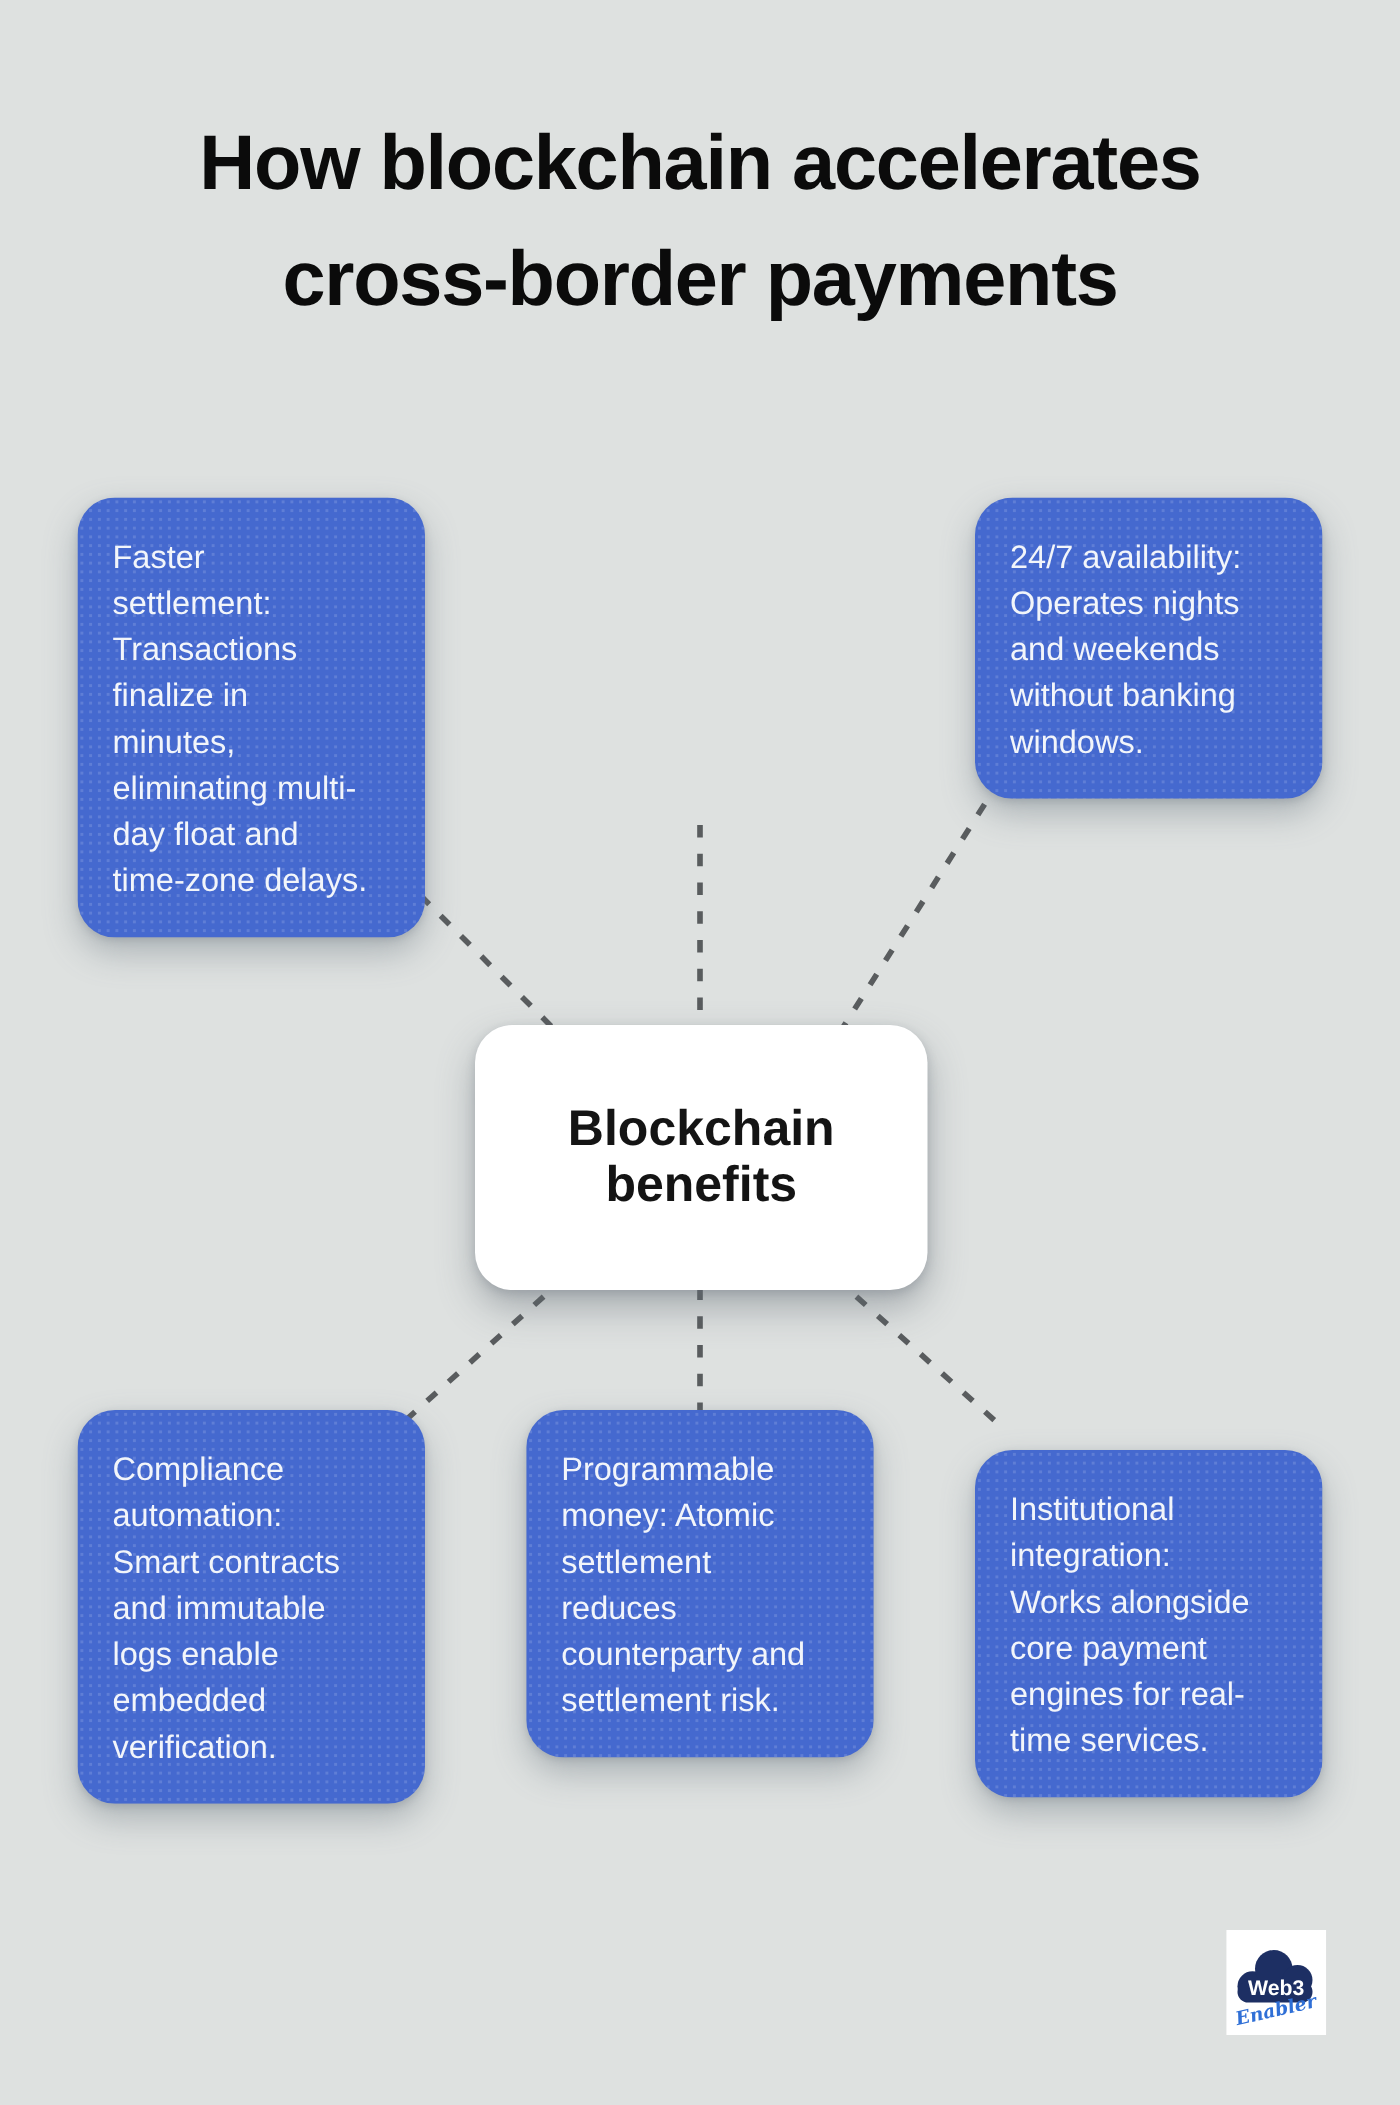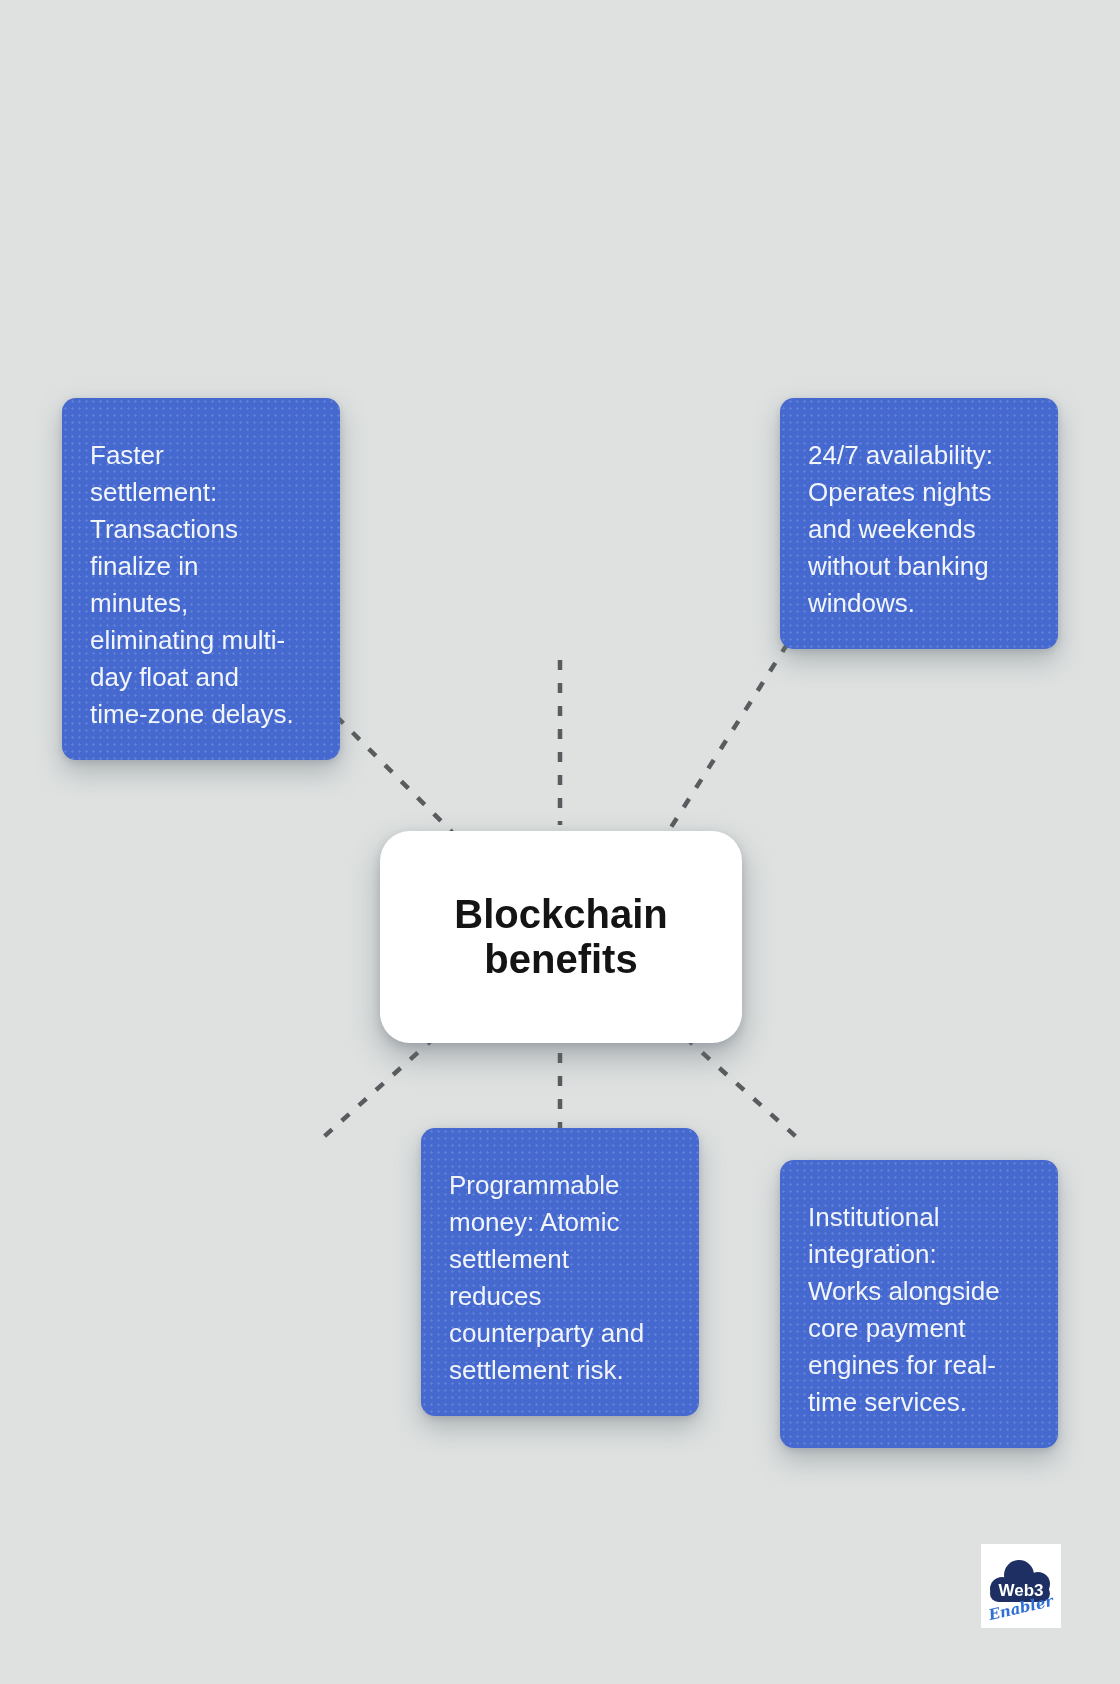--- a/index.html
+++ b/index.html
@@ -26,25 +26,25 @@
   .connectors{
     position:absolute;
     top:0;left:0;
     width:1120px;height:1684px;
     z-index:1;
   }
   .card{
     position:absolute;
     width:278px;
     box-sizing:border-box;
-    padding:39px 28px 27px 28px;
+    padding:29px 28px 27px 28px;
     background-color:#4569cf;
     background-image:radial-gradient(rgba(255,255,255,0.14) 1.3px, rgba(255,255,255,0) 1.3px);
     background-size:7px 7px;
-    border-radius:14px;
+    border-radius:30px;
     box-shadow:0 12px 26px rgba(106,116,126,0.42), 0 2px 6px rgba(106,116,126,0.25);
     z-index:2;
   }
   .card p{
     margin:0;
     font-size:26px;
     line-height:37px;
     color:#f2f5fa;
     white-space:pre-line;
   }
@@ -56,21 +56,20 @@
   .c6{left:780px;top:1160px;}
   .center-node{
     position:absolute;
     left:380px;top:820px;
     width:362px;height:212px;
     background:#ffffff;
     border-radius:30px;
     box-shadow:0 14px 30px rgba(100,108,118,0.45), 0 3px 8px rgba(100,108,118,0.25);
     display:flex;align-items:center;justify-content:center;
     z-index:3;
-    margin-top:11px;
   }
   .center-node .label{
     font-size:40px;
     font-weight:700;
     line-height:1.12;
     color:#141414;
     text-align:center;
     white-space:pre-line;
   }
   .logo{
@@ -88,20 +87,22 @@
     font-family:"DejaVu Serif","Liberation Serif",serif;
     font-style:italic;
     font-weight:700;
   }
 </style>
 </head>
 <body>
 
 <div class="stage">
 
+  <h1 class="title">How blockchain accelerates
+cross-border payments</h1>
 
   <svg class="connectors" viewBox="0 0 1120 1684" xmlns="http://www.w3.org/2000/svg">
     <g stroke="#595c5e" stroke-width="4.5" stroke-dasharray="10 13" fill="none">
       <line x1="320" y1="700" x2="452" y2="832"></line>
       <line x1="560" y1="660" x2="560" y2="825"></line>
       <line x1="800" y1="624" x2="668" y2="832"></line>
       <line x1="452" y1="1022" x2="318" y2="1142"></line>
       <line x1="560" y1="1030" x2="560" y2="1135"></line>
       <line x1="668" y1="1022" x2="802" y2="1142"></line>
     </g>
@@ -120,20 +121,29 @@
 
 
   <div class="card c3">
     <p>24/7 availability:
 Operates nights
 and weekends
 without banking
 windows.</p>
   </div>
 
+  <div class="card c4">
+    <p>Compliance
+automation:
+Smart contracts
+and immutable
+logs enable
+embedded
+verification.</p>
+  </div>
 
   <div class="card c5">
     <p>Programmable
 money: Atomic
 settlement
 reduces
 counterparty and
 settlement risk.</p>
   </div>
 

